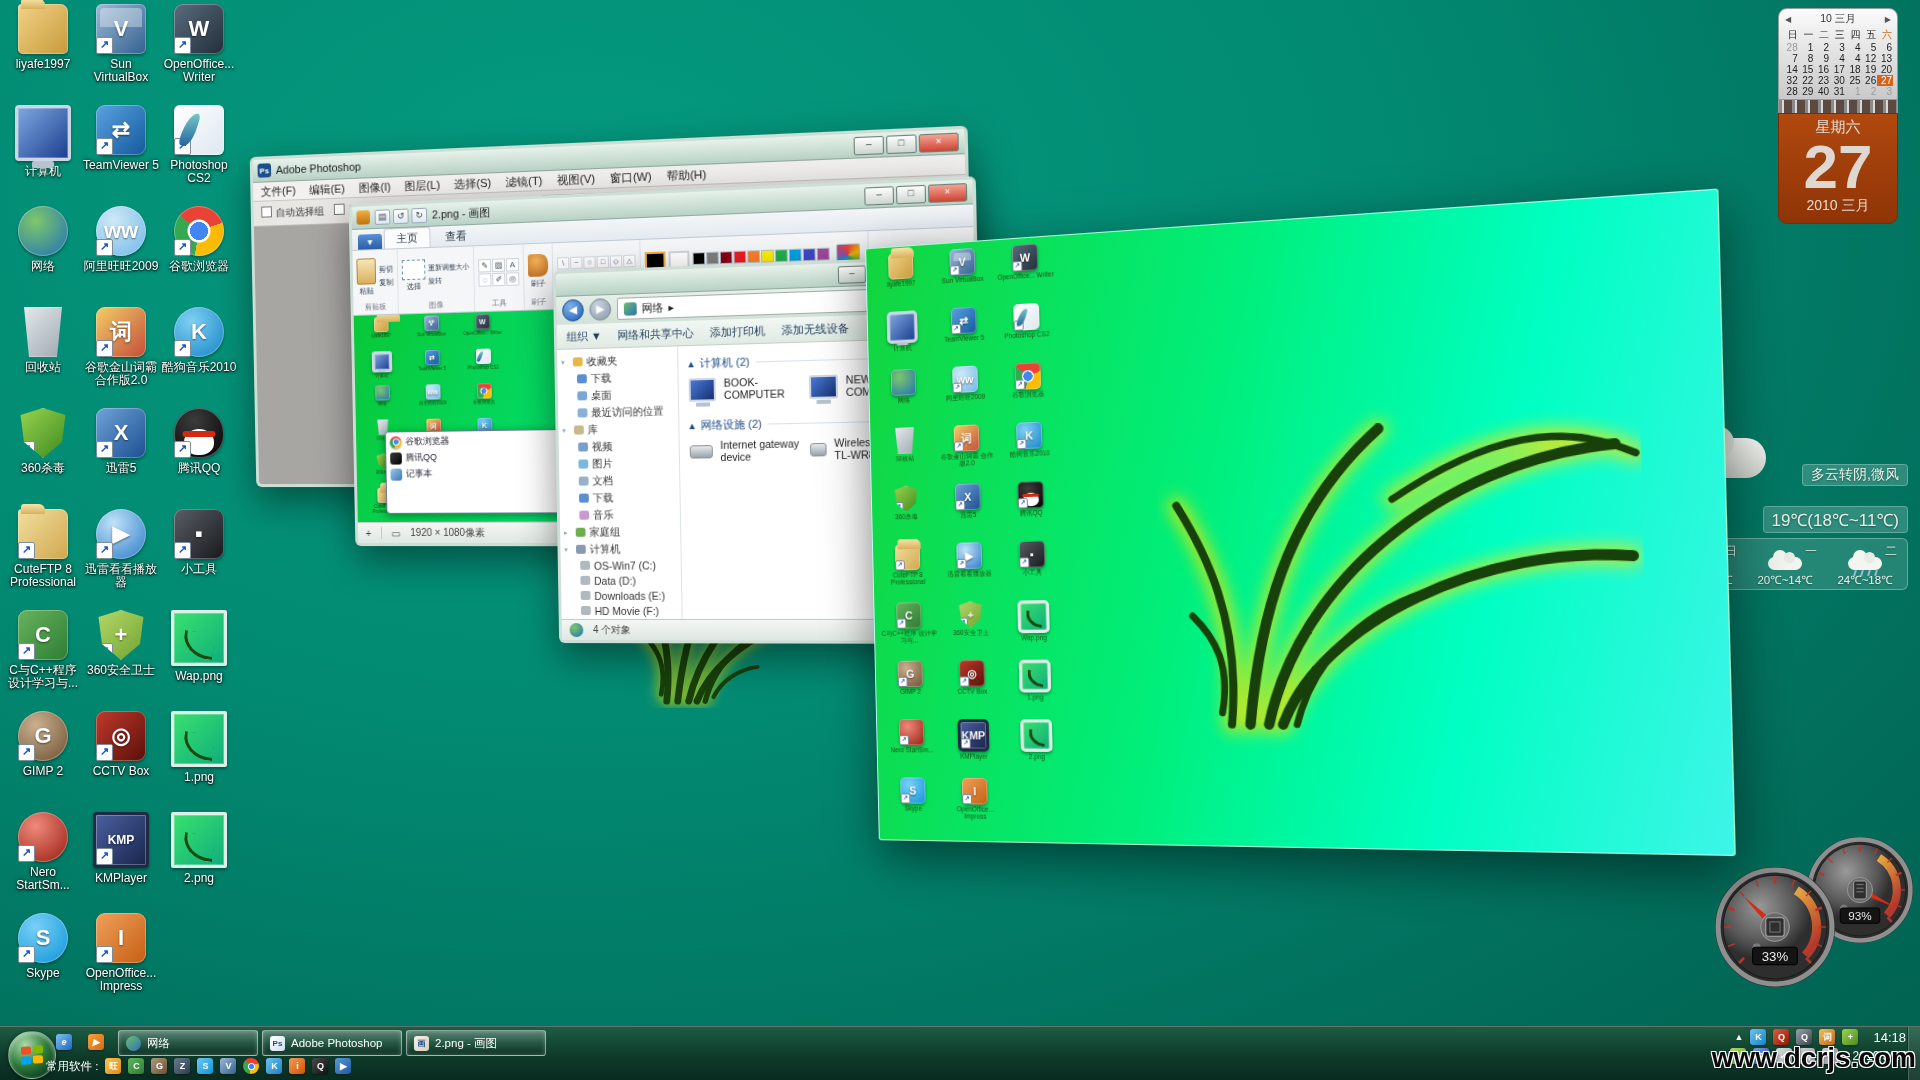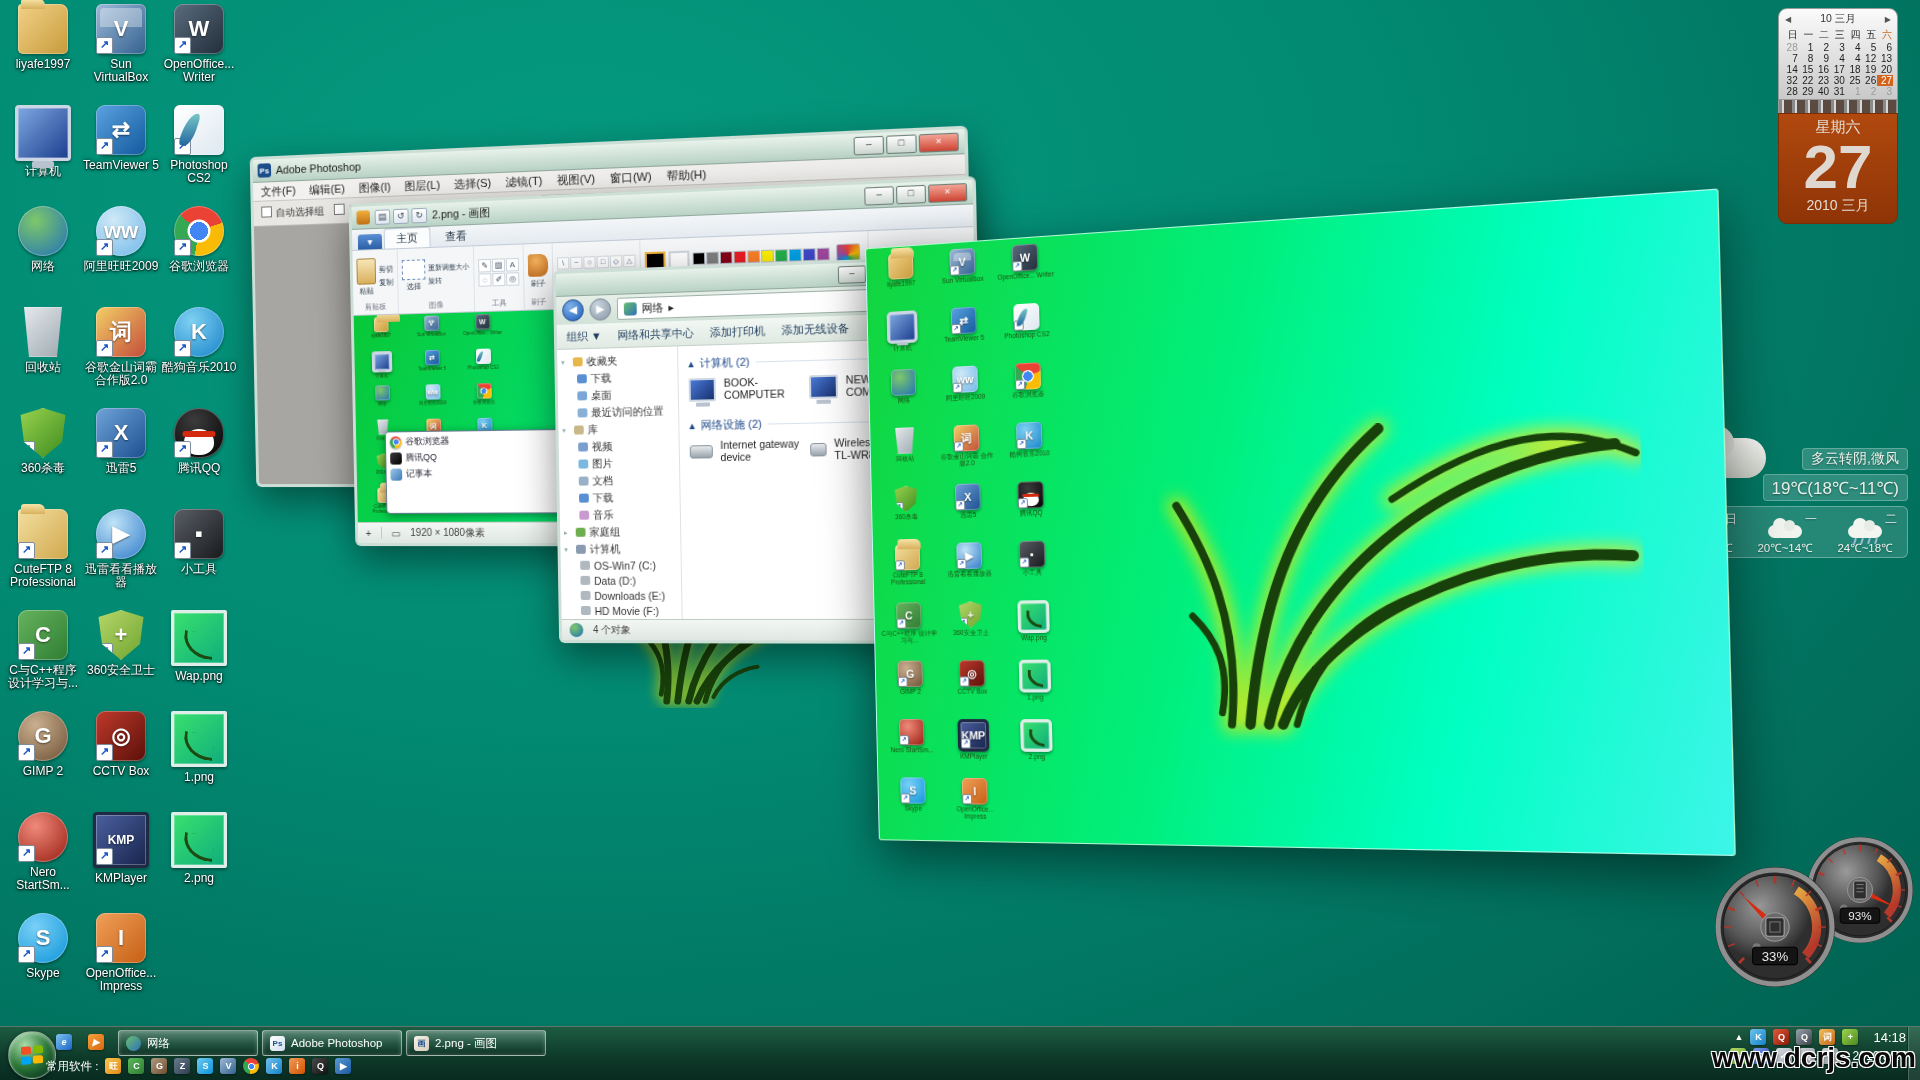--- a/index.html
+++ b/index.html
@@ -180,21 +180,21 @@
   .cal-tbl td.sel{background:#d4641c;color:#fff;}
   .cal-spiral{height:13px;background:repeating-linear-gradient(90deg,#8a8a8a 0 3px,#d8d8d8 3px 5px,rgba(0,0,0,0) 5px 13px);
               border-left:1px solid #9a9a9a;border-right:1px solid #9a9a9a;background-color:#5a4a42;}
   .cal-bottom{background:linear-gradient(#b0490f,#8f3406);border:1px solid #7a2d04;border-radius:0 0 9px 9px;
               text-align:center;color:#e4ddd4;padding:4px 0 8px 0;}
   .cal-week{font-size:15px;}
   .cal-day{font-size:62px;line-height:60px;color:#ded8d0;font-weight:bold;}
   .cal-month{font-size:14px;}
   #gadget-weather{position:absolute;left:1662px;top:444px;width:246px;z-index:5;font-family:"Liberation Sans",sans-serif;}
   .wx-city{text-align:right;font-size:38px;color:#d9ded6;text-shadow:0 2px 4px rgba(0,0,0,.35);line-height:40px;padding-right:4px;}
-  .wx-strip{margin:4px 0 0 auto;background:rgba(255,255,255,.18);border:1px solid rgba(255,255,255,.25);
+  .wx-strip{margin:20px 0 0 auto;background:rgba(255,255,255,.18);border:1px solid rgba(255,255,255,.25);
             border-radius:4px;color:#eaf0ea;padding:1px 8px;width:fit-content;
             text-shadow:0 1px 2px rgba(0,0,0,.4);}
   .wx-cond{font-size:14px;}
   .wx-temp{font-size:17px;}
   .wx-box{margin-top:5px;background:rgba(255,255,255,.14);border:1px solid rgba(255,255,255,.3);border-radius:6px;
           display:flex;padding:4px 2px 2px 2px;}
   .wx-cell{flex:1;position:relative;text-align:center;padding-top:4px;}
   .wx-day{position:absolute;top:0;right:8px;font-size:12px;color:#e8efe8;text-shadow:0 1px 2px rgba(0,0,0,.4);}
   .wx-range{font-size:11.5px;color:#eef3ee;text-shadow:0 1px 2px rgba(0,0,0,.4);margin-top:2px;}
   .cloud{position:relative;width:34px;height:13px;background:#f2f5f0;border-radius:10px;margin:10px auto 0 auto;}

